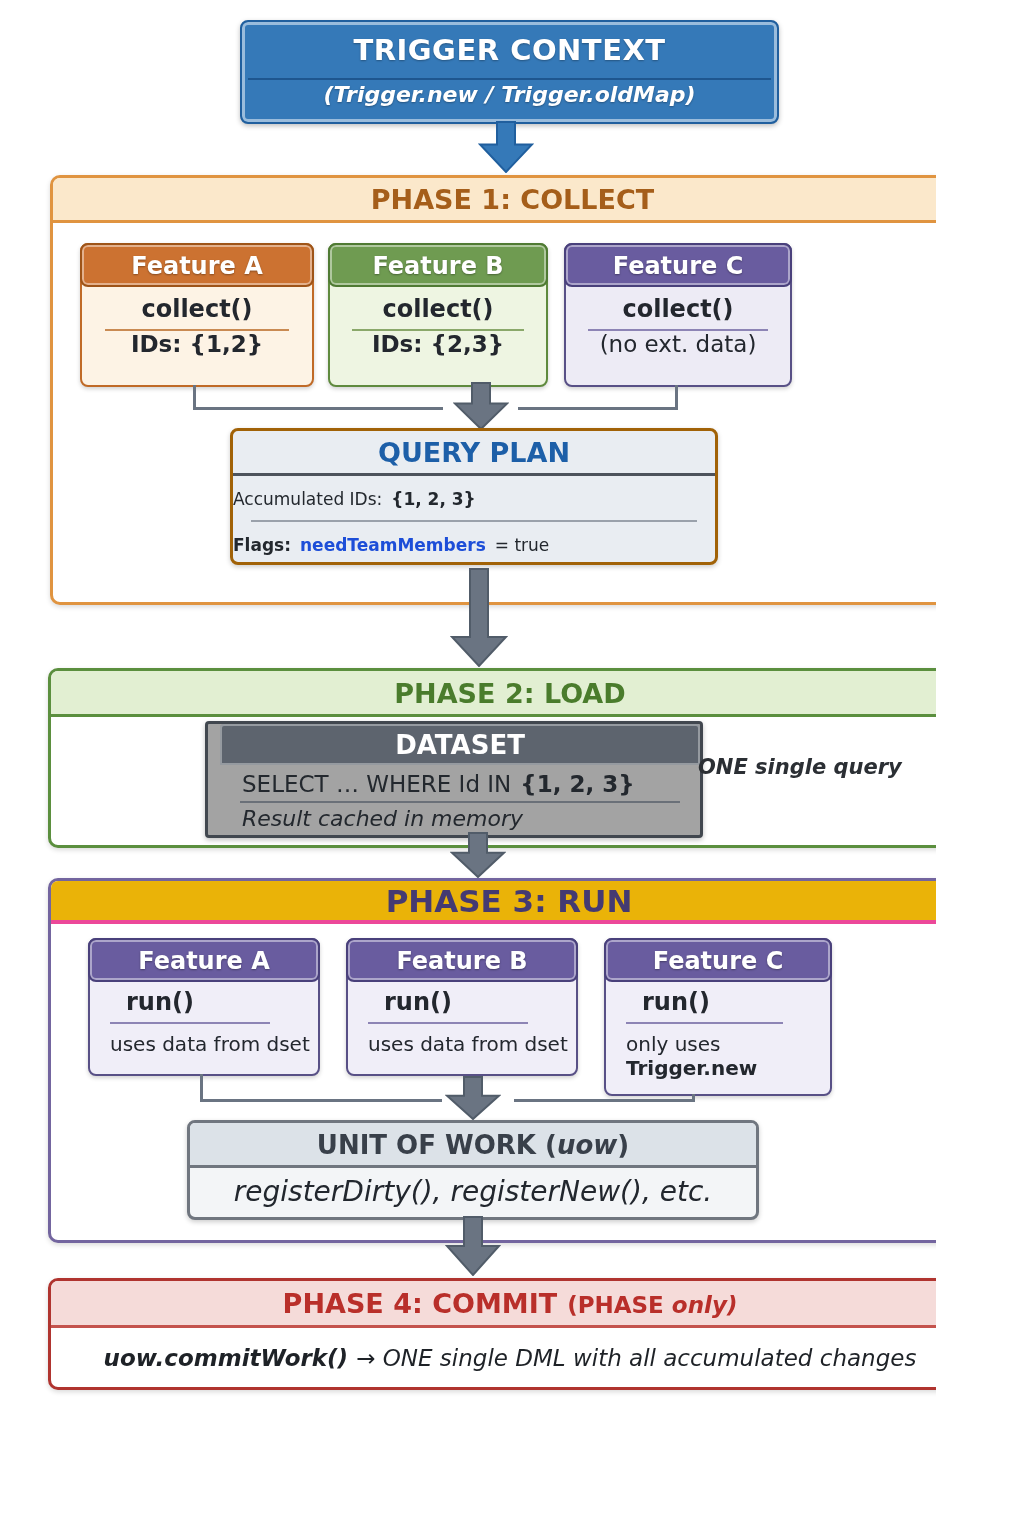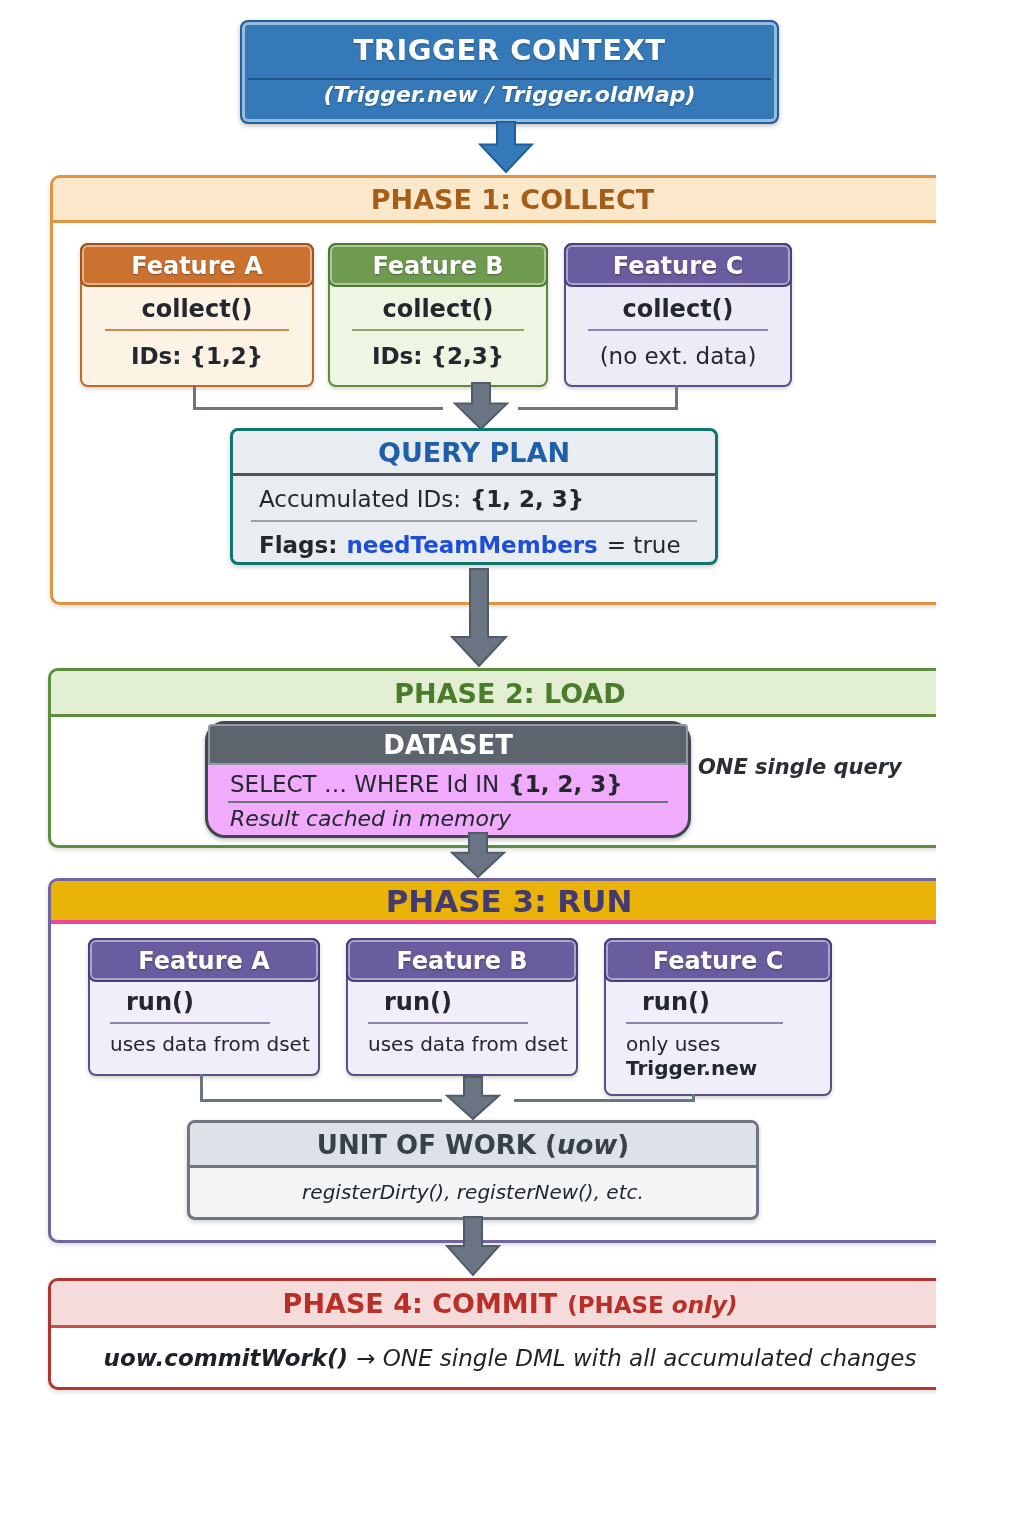--- a/index.html
+++ b/index.html
@@ -51,55 +51,55 @@
   .card-b .card-head{background:#6f9b51;border:2px solid #4f7a33;}
   .card-c{background:#edebf5;border:2px solid #585086;}
   .card-c .card-head{background:#695c9f;border:2px solid #49407b;}
   .card-p3{background:#f0eef8;border:2px solid #585086;}
   .card-p3 .card-head{background:#695c9f;border:2px solid #49407b;}
 
   .m-center{margin-top:50px;text-align:center;font-size:24px;font-weight:bold;color:#23272e;}
   .u-a{margin:6px auto 0;width:80%;height:2px;background:#c98a52;}
   .u-b{margin:6px auto 0;width:80%;height:2px;background:#8aa86a;}
   .u-c{margin:6px auto 0;width:80%;height:2px;background:#8d84b5;}
-  .d-center{margin-top:12px;text-align:center;font-size:23px;font-weight:bold;color:#23272e;}
+  .d-center{margin-top:0;text-align:center;font-size:23px;font-weight:bold;color:#23272e;}
   .d-plain{font-weight:normal;}
   .m-left{margin:48px 0 0 36px;font-size:24px;font-weight:bold;color:#23272e;}
   .u-p3{margin:6px 0 0 20px;width:70%;height:2px;background:#8d84b5;}
   .d-left{margin:8px 0 0 20px;font-size:20px;color:#23272e;}
   .d-left2{margin:0 0 0 20px;font-size:20px;font-weight:bold;color:#23272e;}
 
   
-  .grey-box{background:#e9edf2;border:3px solid #0f766e;border-radius:8px;
+  .grey-box{background:#e9edf2;border:3px solid #a16207;border-radius:8px;
             box-shadow:0 2px 5px rgba(0,0,0,.2);}
   .qp-title{height:42px;line-height:44px;text-align:center;font-size:27px;font-weight:bold;
             color:#1d5fa8;border-bottom:3px solid #4d535c;}
-  .qp-row{height:44px;line-height:46px;padding-left:26px;font-size:23px;color:#23282e;border-radius:8px;}
+  .qp-row{height:44px;line-height:46px;font-size:17px;color:#23282e;border-radius:8px;}
   .qp-sep{margin:0 18px;height:2px;background:#9aa1ab;}
   .bold{font-weight:bold;}
   .flag{font-weight:bold;color:#1d4ed8;}
   .sp{margin-left:9px;}
 
-  .ds{background:#f0abfc;border:3px solid #41474f;border-radius:20px;
-      box-shadow:0 2px 5px rgba(0,0,0,.25);}
+  .ds{background:#a3a3a3;border:3px solid #41474f;border-radius:4px;
+      box-shadow:0 2px 5px rgba(0,0,0,.25);padding-left:12px;}
   .ds-head{height:41px;line-height:43px;text-align:center;background:#5d646e;color:#fff;
            font-size:26px;font-weight:bold;border-radius:4px 4px 0 0;
            box-shadow:inset 0 0 0 2px rgba(255,255,255,.35);}
   .ds-row1{height:36px;line-height:38px;padding-left:22px;font-size:23px;color:#23282e;}
   .ds-sep{margin:0 20px;height:2px;background:#6a7078;}
   .ds-row2{height:32px;line-height:32px;padding-left:22px;font-size:22px;font-style:italic;color:#23282e;}
   .side-note{font-size:21px;font-style:italic;font-weight:bold;color:#2b2f34;}
 
   .uow{background:#f3f5f7;border:3px solid #70767f;border-radius:8px;
        box-shadow:0 2px 5px rgba(0,0,0,.2);}
   .uow-head{height:42px;line-height:44px;text-align:center;background:#dce2e8;
             border-bottom:3px solid #70767f;border-radius:5px 5px 0 0;
             font-size:26px;font-weight:bold;color:#39404a;}
   .uow-head .it{font-style:italic;}
-  .uow-body{height:46px;line-height:48px;text-align:center;font-size:20px;
+  .uow-body{height:46px;line-height:48px;text-align:center;font-size:28px;
             font-style:italic;color:#22272e;}
 
   
   .vline{width:3px;background:#6a7482;}
   .hline{height:3px;background:#6a7482;}
   svg.arrow{display:block;}
   svg.arrow.gray path{fill:#6a7482;stroke:#515c69;stroke-width:2;}
   svg.arrow.blue path{fill:#3579b8;stroke:#205f9e;stroke-width:2;}
 </style>
 </head>

